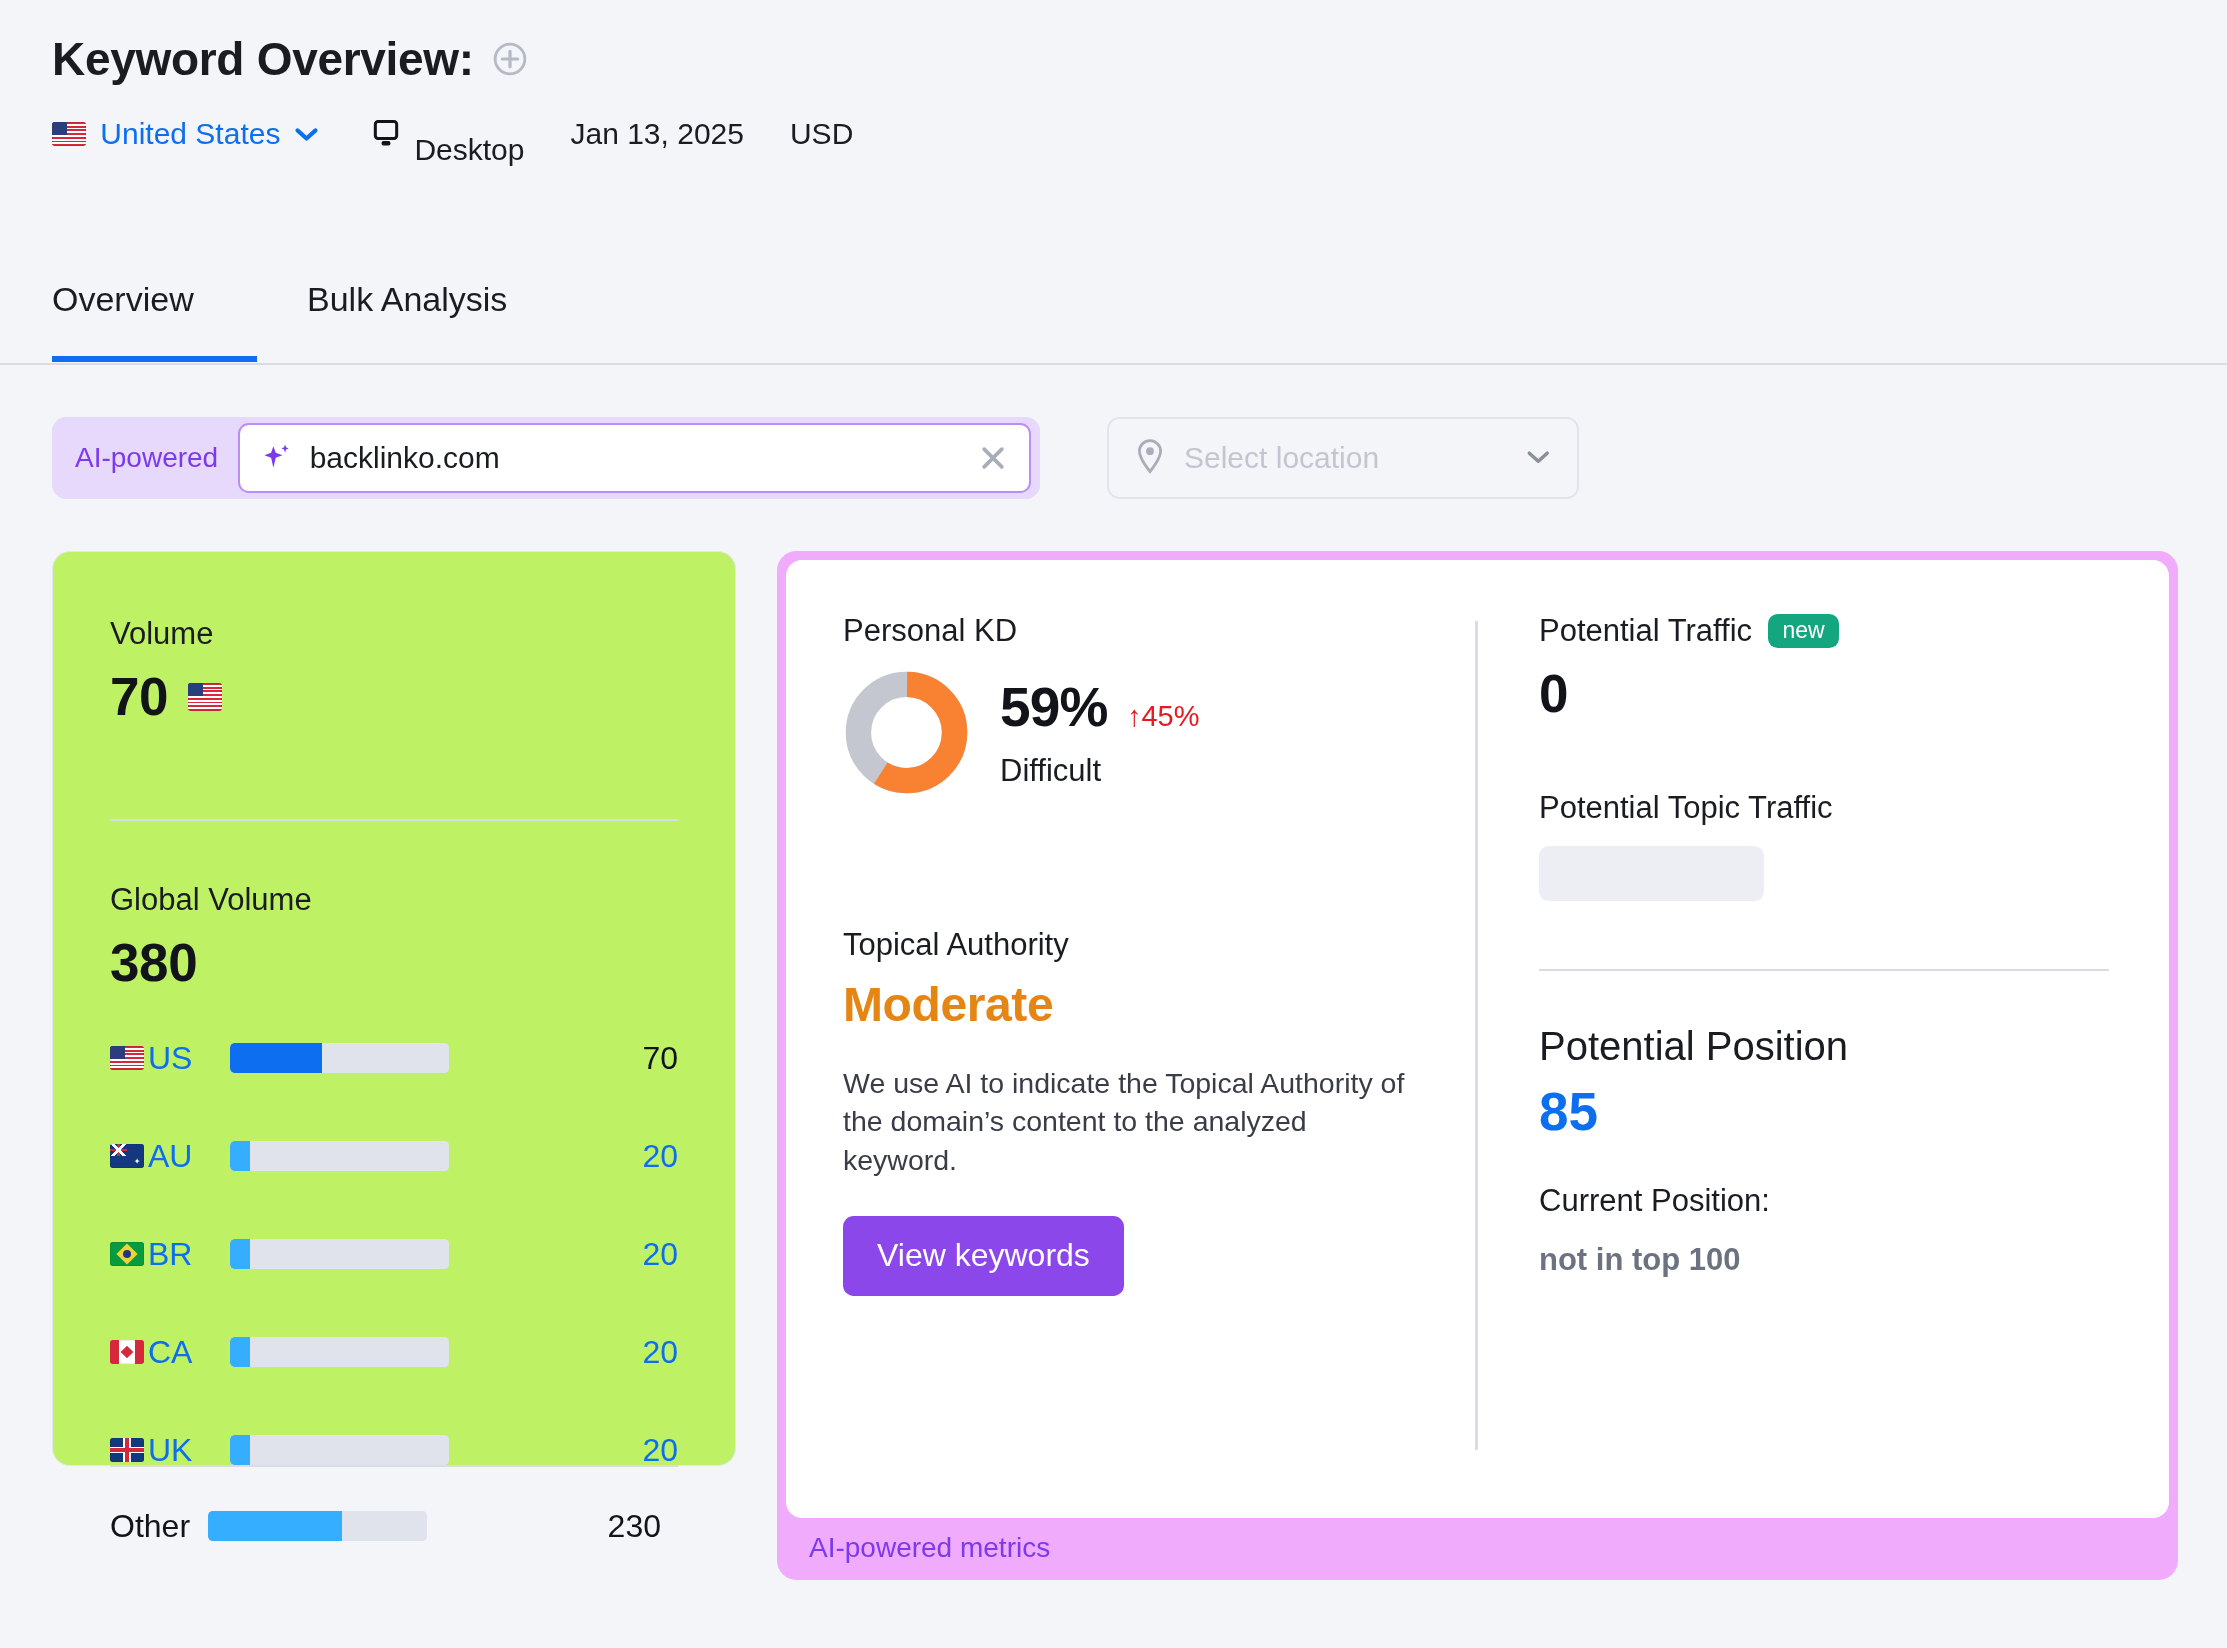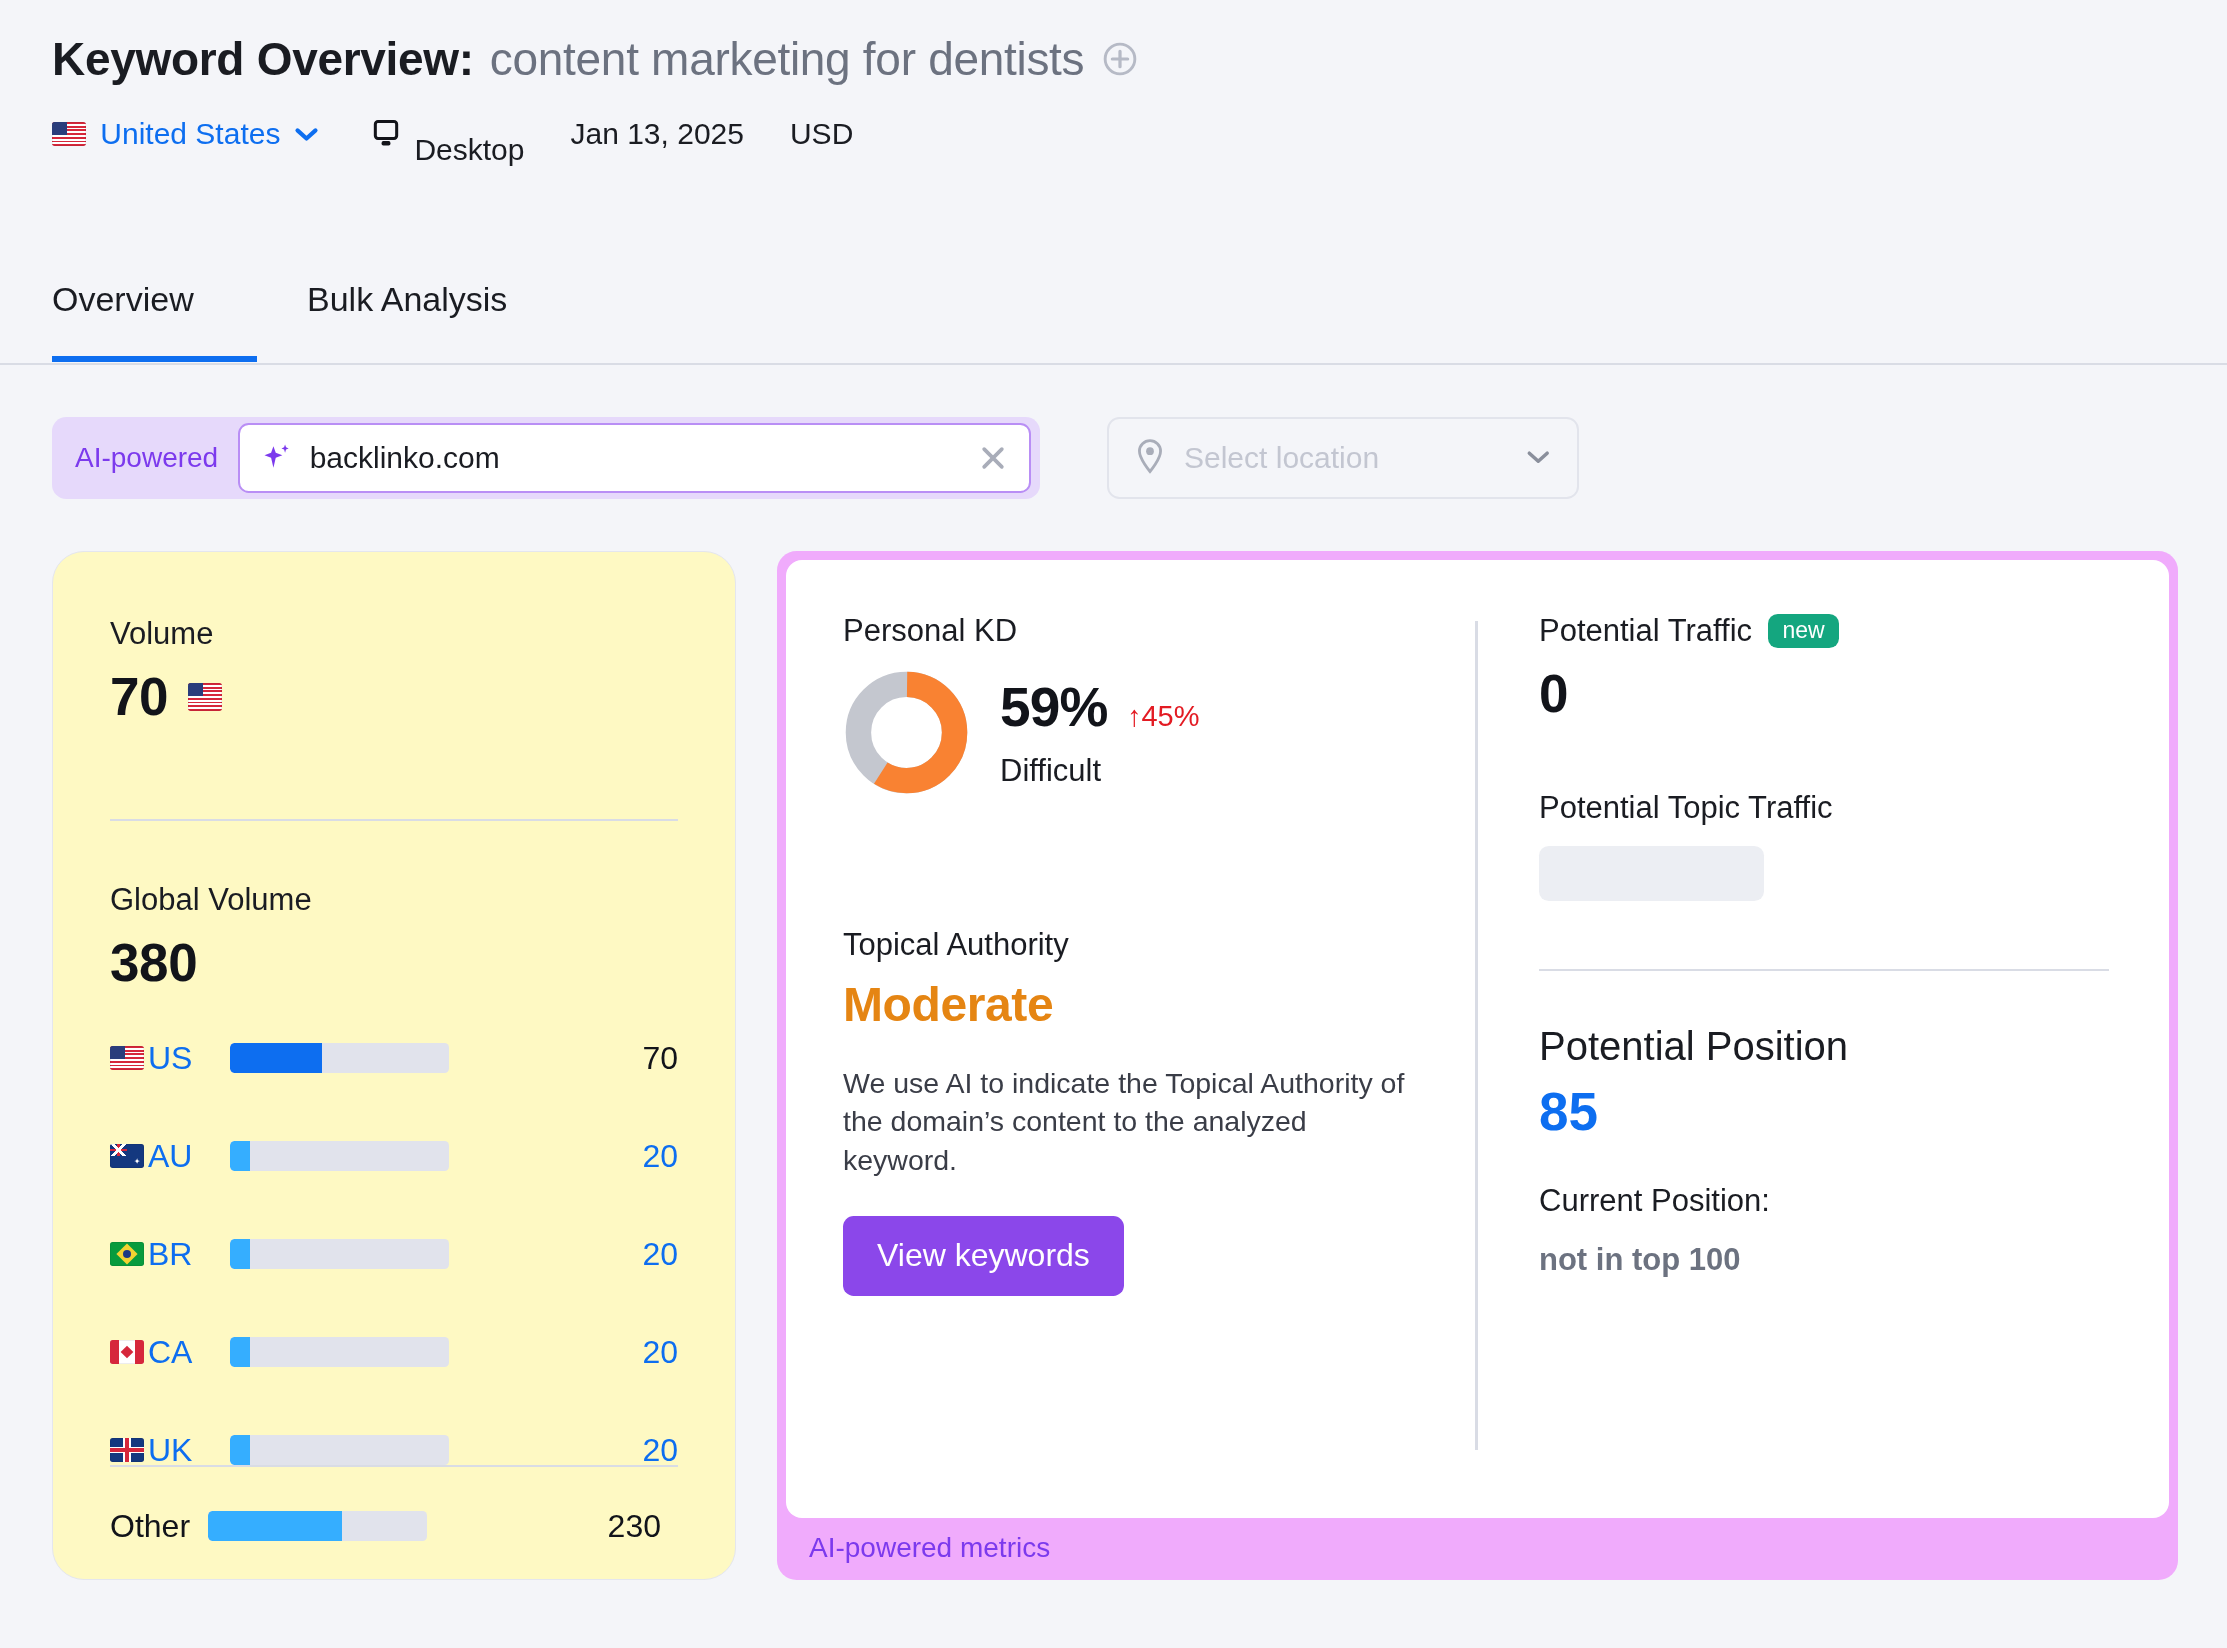--- a/index.html
+++ b/index.html
@@ -115,22 +115,22 @@
 
   .loc-select {
     position: absolute; left: 1107px; top: 417px; width: 472px; height: 82px;
     background: #f4f5f9; border: 2.7px solid #e2e4ec; border-radius: 12.5px;
     display: flex; align-items: center; padding: 0 25px;
   }
   .loc-ph { font-size: 30px; color: #c3c6d1; margin-left: 18px; flex: 1; white-space: nowrap; }
 
   
   .card-left {
-    position: absolute; left: 52px; top: 551px; width: 684px; height: 1029px;
-    background: #fef9c3; border: 1.8px solid #e4e6ee; border-radius: 32px;
+    position: absolute; left: 52px; top: 551px; width: 684px; height: 915px;
+    background: #bef264; border: 1.8px solid #e4e6ee; border-radius: 18px;
   }
   .lbl { font-size: 31px; color: #1a1c22; }
   .big-num { font-size: 53px; font-weight: 700; color: #12141a; letter-spacing: -0.4px; }
   .vol-block { position: absolute; left: 57px; top: 64px; }
   .vol-num-row { display: flex; align-items: center; margin-top: 14.3px; }
   .vol-num-row .flag { margin-left: 19.6px; width: 39px; height: 28px; }
   .hr-left { position: absolute; left: 57px; right: 57px; top: 267px; height: 1.8px; background: #d9dce5; }
   .gvol-block { position: absolute; left: 57px; top: 330px; }
   .gvol-block .big-num { margin-top: 14.3px; display:block; }
 
@@ -206,21 +206,20 @@
   .cp-val { font-size: 31px; font-weight: 700; color: #6c7280; margin-top: 23px; }
 </style>
 </head>
 <body>
 
 <div class="page">
 
   <div class="header">
     <div class="title-row">
       <span class="title-main">Keyword Overview:</span>
-      <span class="title-kw">content marketing for dentists</span>
       <span class="plus-circle">
         <svg width="36" height="36" viewBox="0 0 40 40" aria-hidden="true">
           <circle cx="20" cy="20" r="16.5" fill="none" stroke="#b6bac6" stroke-width="3.2"></circle>
           <path d="M20 11.5v17M11.5 20h17" stroke="#b6bac6" stroke-width="3.6" stroke-linecap="round"></path>
         </svg>
       </span>
     </div>
 
     <div class="meta-row">
       <span class="flag flag-us"></span>

